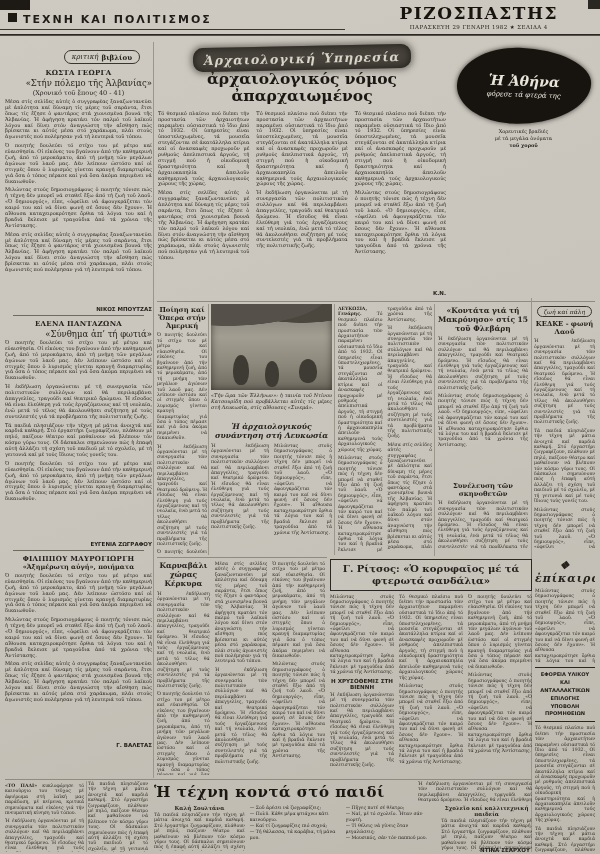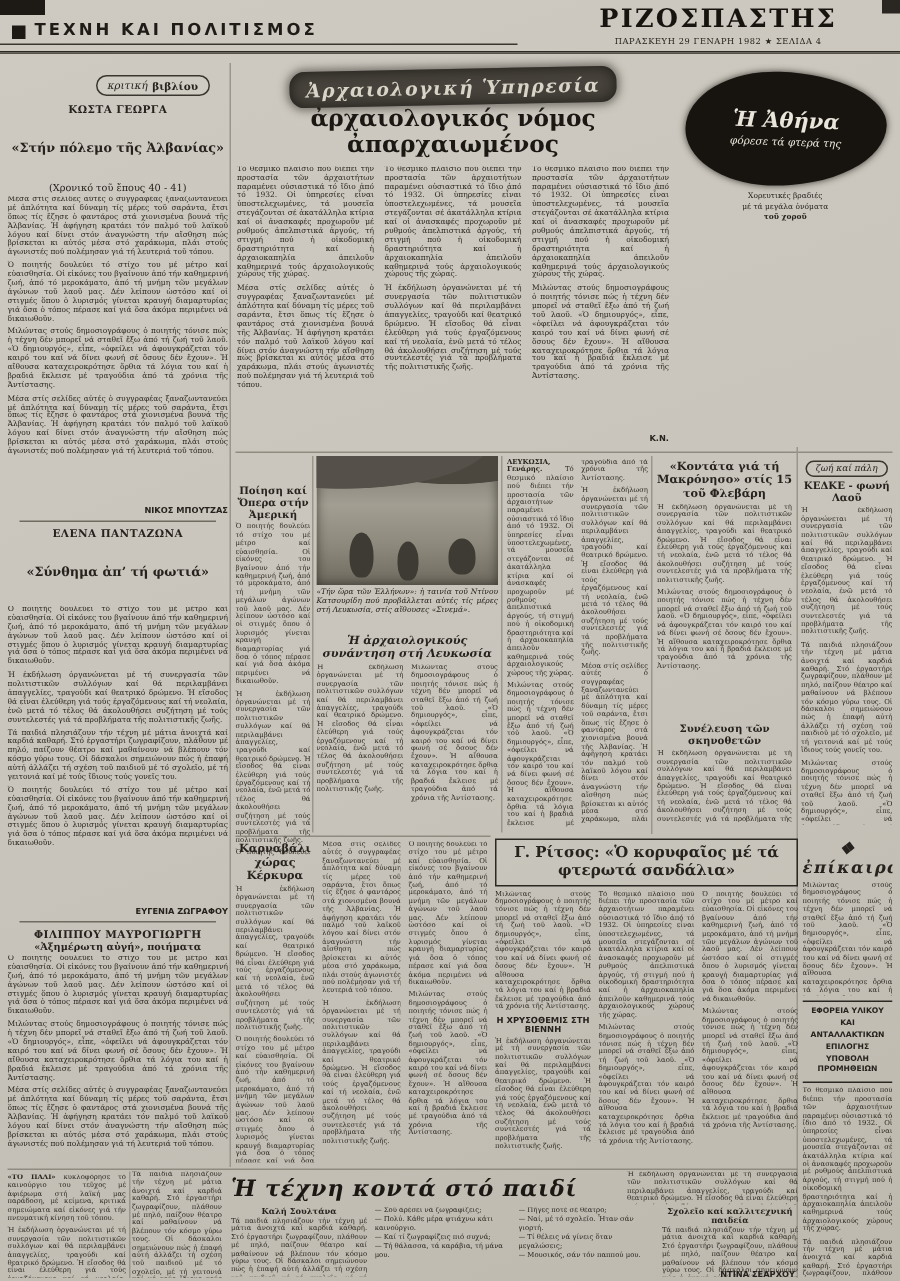--- a/index.html
+++ b/index.html
@@ -14,33 +14,33 @@
   .i{font-style:italic}
   .ctr{text-align:center}
   .clip{overflow:hidden}
   .sig{font-family:"DejaVu Sans","Liberation Sans",sans-serif;font-weight:bold;font-size:5.5px;text-align:right;margin-top:1px}
   .hr{border:0;border-top:1px solid #6f6b61;margin:3px 8px}
   .vl{position:absolute;width:1px;background:#9a968c}
   .hl{position:absolute;height:1px;background:#8f8b81}
   
   .corner{position:absolute;left:0;top:0;width:30px;height:10px;background:#1d1a16}
   .corner-r{position:absolute;right:0;top:0;width:12px;height:9px;background:#2a2722}
-  .section-row{position:absolute;left:8px;top:13px;display:flex;align-items:flex-end;gap:6px}
+  .section-row{position:absolute;left:8px;top:13px;display:flex;align-items:flex-start;gap:6px}
   .sq{width:9px;height:9px;background:#1d1a16}
   .section-title{font-family:"DejaVu Sans","Liberation Sans",sans-serif;font-weight:bold;font-size:11px;letter-spacing:2px;color:#1f1c18}
   .rule-sec{position:absolute;left:0;top:29px;width:345px;height:1px;background:#3a362f}
   .masthead{position:absolute;right:42px;top:3px;text-align:center}
   .masthead-name{font-weight:bold;font-size:17px;letter-spacing:1.5px;color:#17140f}
   .dateline{font-size:5.5px;letter-spacing:.4px;margin-top:1px}
   .topline{position:absolute;left:0;top:34px;width:600px;height:2px;border-top:1.5px solid #2b2823;border-bottom:1px solid #56524a}
   
   .pillwrap{text-align:right;margin:2px 12px 4px}
   .pill{display:inline-flex;gap:3px;align-items:center;border:1px solid #3a362f;border-radius:9px;padding:1.5px 7px;font-size:7px;background:rgba(255,255,255,.06)}
   .auth{font-weight:bold;font-size:7px;text-align:center;letter-spacing:.3px}
-  .rtitle{font-weight:bold;font-size:8.5px;text-align:center;margin:17px 0}
+  .rtitle{font-weight:normal;font-size:8.5px;text-align:right;margin:1px 0}
   .rsub{font-size:6.5px;text-align:center;margin-bottom:2px}
   
   .stamp{width:218px;height:24px;margin:0 auto;background:#47433c;border-radius:10px;transform:rotate(-1.2deg);
          display:flex;align-items:center;justify-content:center;color:#d8d4c8;font-style:italic;font-weight:bold;
          font-size:12.5px;letter-spacing:1px;box-shadow:0 0 6px 2px rgba(48,44,38,.55),inset 0 0 9px rgba(18,16,13,.8)}
   .f-headline{font-weight:bold;font-size:15.5px;line-height:1.12;text-align:center;margin-top:6px;color:#1b1814}
   .fbody{margin-top:6px;height:178px;columns:3;column-gap:7px;overflow:hidden}
   
   .blob{width:134px;height:76px;margin:0 auto;background:#17140f;border-radius:46% 54% 58% 42% / 52% 44% 56% 48%;
         transform:rotate(2deg);display:flex;flex-direction:column;align-items:center;justify-content:center;
@@ -64,21 +64,21 @@
   .col{flex:1;overflow:hidden}
   .pill2{display:inline-block;border:1px solid #3a362f;border-radius:8px;padding:1px 6px;font-size:6px;font-style:italic}
   
   .rbox{border:1.5px solid #2b2823;padding:3px 4px;font-weight:bold;font-size:10px;text-align:center;line-height:1.18;background:rgba(255,255,255,.05)}
   .subcap{font-family:"DejaVu Sans","Liberation Sans",sans-serif;font-weight:bold;font-size:5.6px;text-align:center;margin:2px 0}
   
   .ep-head{font-weight:bold;font-style:italic;font-size:11px;text-align:center;letter-spacing:1px;margin-bottom:3px}
   .notice{border-top:1px solid #2b2823;border-bottom:1px solid #2b2823;padding:3px 1px;margin:3px 0;text-align:center;
           font-family:"DejaVu Sans","Liberation Sans",sans-serif;font-weight:bold;font-size:5.1px;line-height:1.55}
   
-  .bf-head{font-weight:bold;font-style:italic;font-size:15px;letter-spacing:.5px;color:#1b1814;white-space:nowrap}
+  .bf-head{font-weight:bold;font-size:15px;letter-spacing:.5px;color:#1b1814;white-space:nowrap}
   .dlg{font-size:4.6px;line-height:1.3;text-align:left;margin:0}
   .subh{font-weight:bold;font-size:5.5px;text-align:center;margin-bottom:1px}
 </style>
 </head>
 <body>
 
 <div class="page">
 
   <div class="corner"></div>
   <div class="corner-r"></div>
@@ -166,21 +166,21 @@
   <div class="vl" style="left:153px;top:42px;height:736px"></div>
   <div class="hl" style="left:157px;top:301px;width:438px"></div>
   <div class="vl" style="left:208px;top:304px;height:251px"></div>
   <div class="vl" style="left:334px;top:304px;height:251px"></div>
   <div class="vl" style="left:434px;top:304px;height:252px"></div>
   <div class="vl" style="left:531px;top:298px;height:554px"></div>
   <div class="hl" style="left:5px;top:779px;width:527px"></div>
   <div class="hl" style="left:157px;top:557px;width:170px"></div>
   <div class="vl" style="left:86px;top:781px;height:71px"></div>
 
-  <div class="abs clip" style="left:157px;top:323px;width:50px;height:248px">
+  <div class="abs clip" style="left:157px;top:306px;width:50px;height:248px">
     <div class="h-sm">Ποίηση καί Ὄπερα στήν Ἀμερική</div>
     <p class="t t4">Ὁ ποιητής δουλεύει τό στίχο του μέ μέτρο καί εὐαισθησία. Οἱ εἰκόνες του βγαίνουν ἀπό τήν καθημερινή ζωή, ἀπό τό μεροκάματο, ἀπό τή μνήμη τῶν μεγάλων ἀγώνων τοῦ λαοῦ μας. Δέν λείπουν ὡστόσο καί οἱ στιγμές ὅπου ὁ λυρισμός γίνεται κραυγή διαμαρτυρίας γιά ὅσα ὁ τόπος πέρασε καί γιά ὅσα ἀκόμα περιμένει νά δικαιωθοῦν.</p>
     <p class="t t4">Ἡ ἐκδήλωση ὀργανώνεται μέ τή συνεργασία τῶν πολιτιστικῶν συλλόγων καί θά περιλαμβάνει ἀπαγγελίες, τραγούδι καί θεατρικό δρώμενο. Ἡ εἴσοδος θά εἶναι ἐλεύθερη γιά τούς ἐργαζόμενους καί τή νεολαία, ἐνῶ μετά τό τέλος θά ἀκολουθήσει συζήτηση μέ τούς συντελεστές γιά τά προβλήματα τῆς πολιτιστικῆς ζωῆς.</p>
     <p class="t t4">Ὁ ποιητής δουλεύει τό στίχο του μέ μέτρο καί εὐαισθησία. Οἱ εἰκόνες του βγαίνουν ἀπό τήν καθημερινή ζωή, ἀπό τό μεροκάματο, ἀπό τή μνήμη τῶν μεγάλων ἀγώνων τοῦ λαοῦ μας. Δέν λείπουν ὡστόσο καί οἱ στιγμές ὅπου ὁ λυρισμός γίνεται κραυγή διαμαρτυρίας γιά ὅσα ὁ τόπος πέρασε καί γιά ὅσα ἀκόμα περιμένει νά δικαιωθοῦν.</p>
   </div>
 
   <div class="abs" style="left:211px;top:304px;width:121px">
     <div class="photo">
       <div class="fol"></div>
       <div class="fig" style="left:18%;bottom:6%;width:16px;height:30px"></div>

